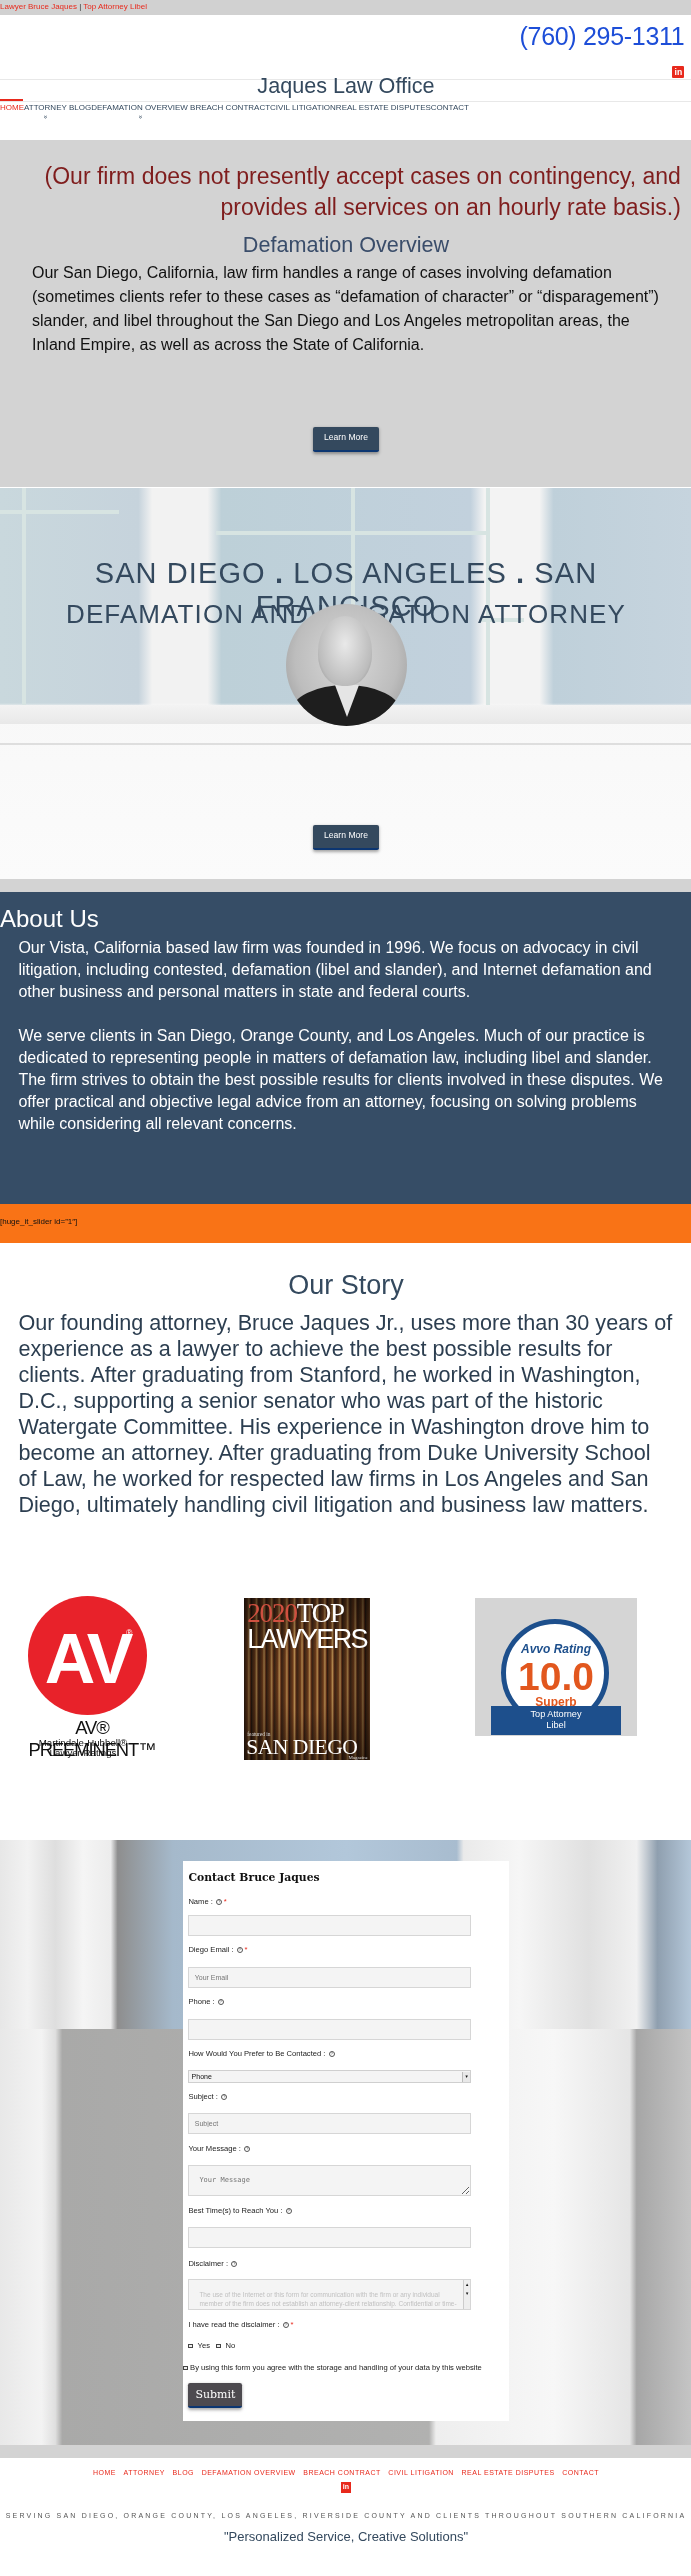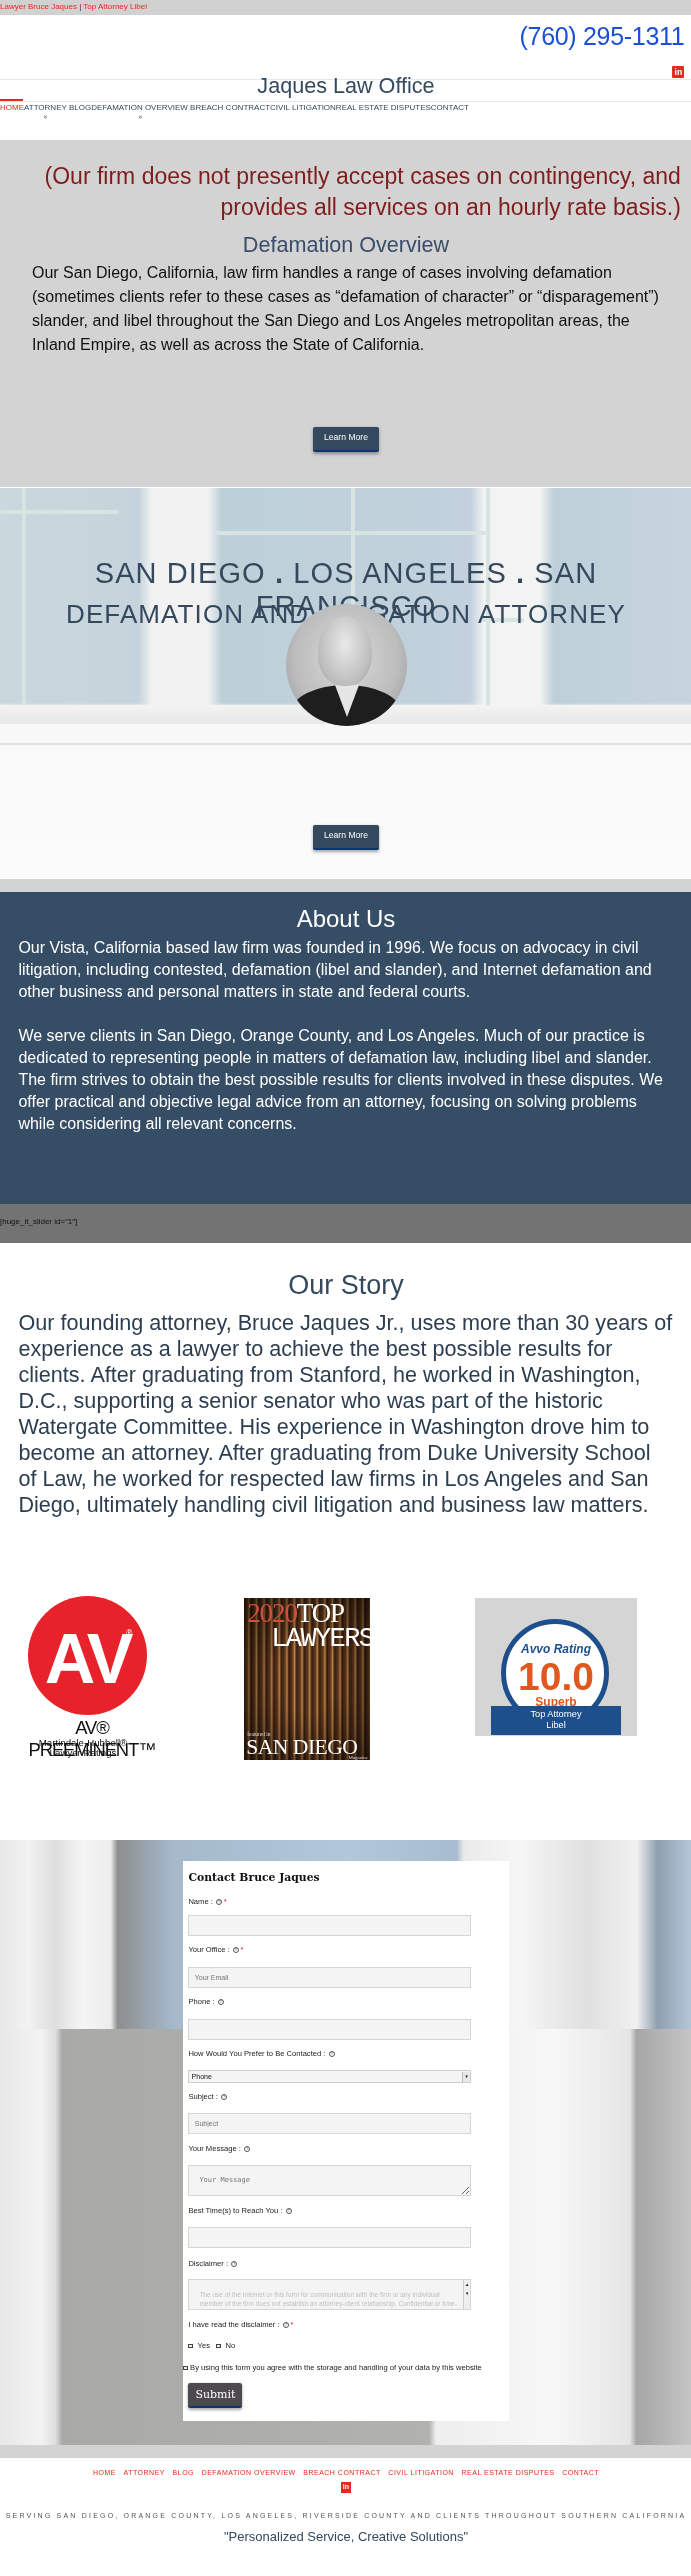--- a/index.html
+++ b/index.html
@@ -43,42 +43,42 @@
   .cities .dot { font-weight: bold; }
   .tagline { position: absolute; left: 0; top: 111px; width: 692px; text-align: center; font-size: 26px; color: #34495e; letter-spacing: 1.1px; }
   .portrait { position: absolute; left: 286px; top: 116px; width: 121px; height: 122px; border-radius: 50%; background: radial-gradient(ellipse at 50% 45%, #d9d9d9 0%, #bdbdbd 60%, #8f8f8f 100%); overflow: hidden; }
   .portrait .head { position: absolute; left: 32px; top: 12px; width: 54px; height: 70px; border-radius: 50% 50% 45% 45%; background: radial-gradient(ellipse at 50% 40%, #e9e9e9 0%, #bcbcbc 70%, #7c7c7c 100%); }
   .portrait .suit { position: absolute; left: 5.4px; top: 81px; width: 110px; height: 54px; border-radius: 50% 50% 0 0; background: #1e1e1e; }
   .portrait .shirt { position: absolute; left: 49px; top: 81px; width: 24px; height: 32px; background: #e5e5e5; clip-path: polygon(0 0,100% 0,50% 100%); }
 
   
   .about-grey { position: absolute; top: 879px; left: 0; width: 692px; height: 13px; background: #d3d3d3; }
   .about { position: absolute; top: 892px; left: 0; width: 692px; height: 312px; background: #364d66; color: #fff; }
-  .about-title { position: absolute; left: 0; top: 13px; width: 692px; text-align: center; font-size: 24px; }
+  .about-title { position: absolute; left: 0; top: 13px; width: 692px; text-align: left; font-size: 24px; }
   .about-text { position: absolute; left: 18.4px; top: 45px; width: 648px; font-size: 16px; line-height: 22px; }
   .about-text p + p { margin-top: 22px; }
-  .slider-area { position: absolute; top: 1204px; left: 0; width: 692px; height: 39px; background: #737373; }
+  .slider-area { position: absolute; top: 1204px; left: 0; width: 692px; height: 39px; background: #f97316; }
   .slider-code { position: absolute; left: 0; top: 13px; font-size: 8px; color: #111; }
 
   
   .story-title { position: absolute; left: 0; top: 1270px; width: 692px; text-align: center; font-size: 27px; color: #34495e; }
   .story-text { position: absolute; left: 18.4px; top: 1310px; width: 654px; font-size: 21.6px; line-height: 26px; color: #2c3e50; }
 
   
   .badge-av { position: absolute; left: 13px; top: 1596px; width: 158px; height: 159px; background: #fff; }
   .badge-av .circle { position: absolute; left: 15px; top: 0; width: 119px; height: 119px; border-radius: 50%; background: #e8222a; }
   .badge-av .av { position: absolute; left: 15px; top: 23px; width: 119px; text-align: center; color: #fff; font-size: 70px; font-weight: bold; letter-spacing: -3.2px; }
   .badge-av .reg { position: absolute; left: 113px; top: 32px; color: #fff; font-size: 8.6px; }
   .badge-av .pre { position: absolute; left: 0; top: 121px; width: 158px; text-align: center; font-size: 18.4px; color: #111; letter-spacing: -1.1px; }
   .badge-av .mh { position: absolute; left: 0; top: 142px; width: 140px; text-align: center; font-size: 9.7px; color: #111; line-height: 9.7px; }
   .badge-tl { position: absolute; left: 244px; top: 1598px; width: 126px; height: 162px; background: repeating-linear-gradient(90deg, #3a2415 0px, #6a3a1a 3.2px, #b0864d 4.9px, #5a2b14 6.5px, #2a1a10 7.6px); overflow: hidden; }
   .badge-tl::after { content: ""; position: absolute; inset: 0; background: radial-gradient(ellipse at 50% 50%, rgba(0,0,0,0) 30%, rgba(0,0,0,0.6) 100%); }
   .badge-tl .t1 { position: absolute; left: 3.2px; top: 2.2px; z-index: 2; font-family: "Liberation Serif", serif; font-size: 27px; color: #fff; letter-spacing: -1.1px; line-height: 26px; white-space: nowrap; }
   .badge-tl .t1 .yr { color: #d05040; }
-  .badge-tl .t2 { position: absolute; left: 3.2px; top: 28px; z-index: 2; font-family: Liberation Mono, monospace; font-size: 27px; color: #fff; letter-spacing: -1.6px; line-height: 26px; padding-left: 24px; }
+  .badge-tl .t2 { position: absolute; left: 3.2px; top: 28px; z-index: 2; font-family: Liberation Sans, sans-serif; font-size: 27px; color: #fff; letter-spacing: -1.6px; line-height: 26px; }
   .badge-tl .feat { position: absolute; left: 3.2px; top: 133px; z-index: 2; font-family: "Liberation Serif", serif; font-size: 5.4px; color: #ddd; }
   .badge-tl .sd { position: absolute; left: 2.2px; top: 137px; z-index: 2; font-family: "Liberation Serif", serif; font-size: 21.6px; color: #fff; white-space: nowrap; letter-spacing: -0.5px; }
   .badge-tl .mag { position: absolute; right: 2.2px; top: 157px; z-index: 2; font-family: "Liberation Serif", serif; font-size: 4.9px; color: #ddd; }
   .badge-avvo { position: absolute; left: 475px; top: 1598px; width: 162px; height: 138px; background: #d5d5d5; }
   .badge-avvo .ring { position: absolute; left: 26px; top: 20.5px; width: 108px; height: 108px; border-radius: 50%; border: 5.4px solid #1d4f8c; background: #fff; }
   .badge-avvo .label { position: absolute; left: 0; top: 44px; width: 162px; text-align: center; color: #1d4f8c; font-weight: bold; font-style: italic; font-size: 12px; }
   .badge-avvo .score { position: absolute; left: 0; top: 59px; width: 162px; text-align: center; color: #e2571e; font-weight: bold; font-size: 39px; line-height: 39px; }
   .badge-avvo .sup { position: absolute; left: 0; top: 97px; width: 162px; text-align: center; color: #e2571e; font-weight: bold; font-size: 12px; }
   .badge-avvo .ribbon { position: absolute; left: 16px; top: 108px; width: 130px; height: 29px; background: #1d4f8c; color: #fff; text-align: center; font-size: 9.2px; line-height: 11.3px; padding-top: 2.7px; }
 
@@ -219,21 +219,21 @@
   <div class="lower"></div>
 </section>
 <div class="contact-grey"></div>
 
 <form class="form-card">
   <h3 class="form-title">Contact Bruce Jaques</h3>
 
   <div class="flabel" style="top:36px"><span>Name :</span> <span class="help">?</span><span class="req">*</span></div>
   <input class="finput" style="top: 54px;" placeholder="">
 
-  <div class="flabel" style="top:84px"><span>Your Office :</span> <span class="help">?</span><span class="req">*</span></div>
+  <div class="flabel" style="top:84px"><span>Diego Email :</span> <span class="help">?</span><span class="req">*</span></div>
   <input class="finput" style="top: 106px;" placeholder="Your Email">
 
   <div class="flabel" style="top:136px"><span>Phone :</span> <span class="help">?</span></div>
   <input class="finput" style="top: 158px;" placeholder="">
 
   <div class="flabel" style="top:188px"><span>How Would You Prefer to Be Contacted :</span> <span class="help">?</span></div>
   <div class="fselect" style="top:209px">
     <span>Phone</span>
     <span class="arrow">▼</span>
   </div>

